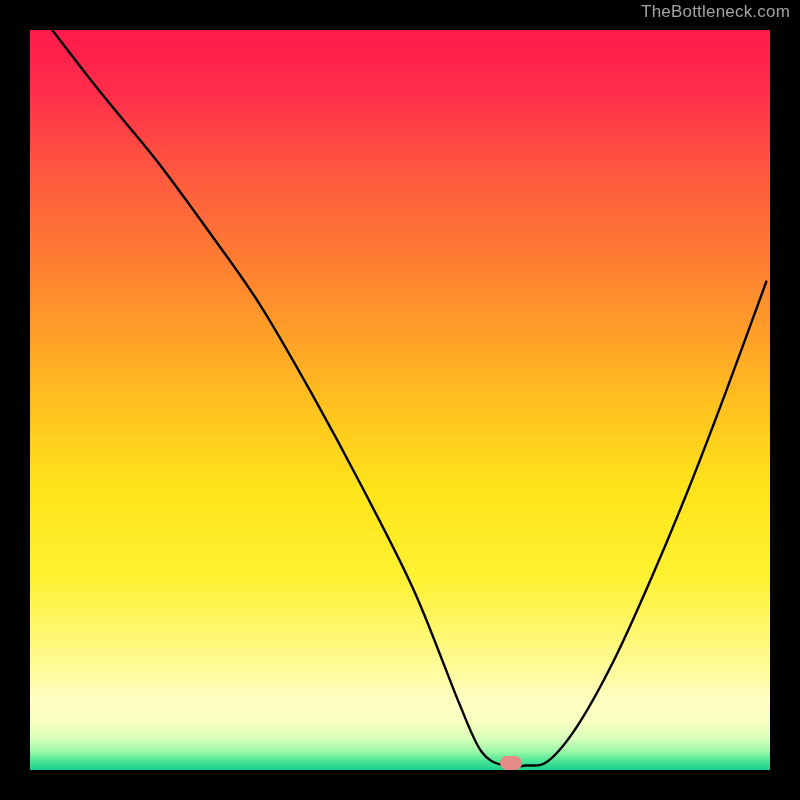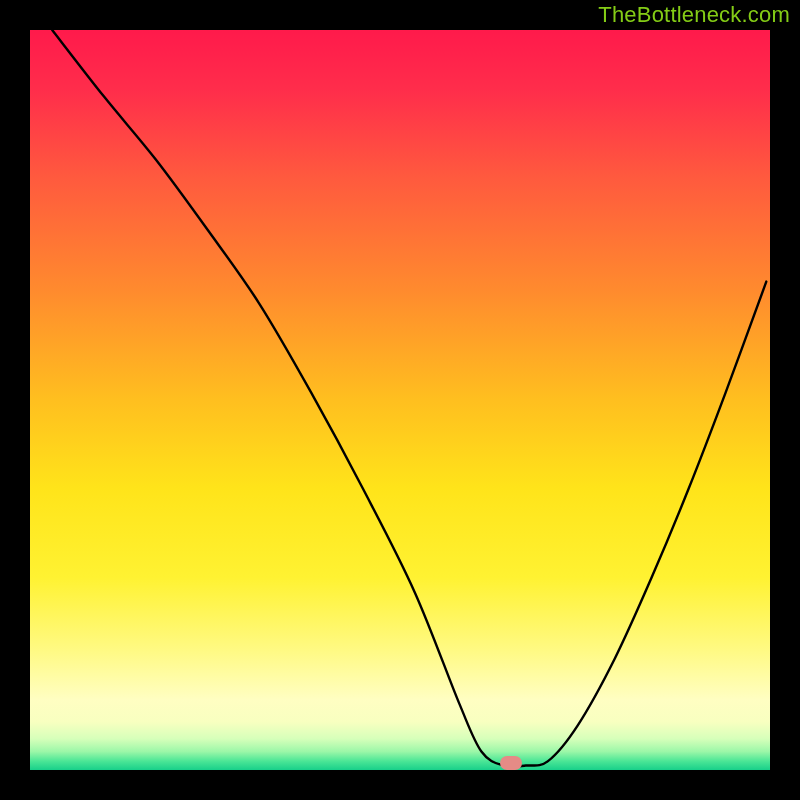--- a/index.html
+++ b/index.html
@@ -26,22 +26,22 @@
     left: 0;
     top: 0;
     width: 100%;
     height: 100%;
     overflow: hidden;
   }
   .watermark {
     position: absolute;
     top: 2px;
     right: 10px;
-    color: #84cc16;
-    font-size: 22px;
+    color: #a3a3a3;
+    font-size: 17px;
     font-weight: 400;
     letter-spacing: 0.2px;
   }
   .marker {
     position: absolute;
     width: 22px;
     height: 14px;
     border-radius: 7px;
     transform: translate(-50%, -50%);
   }

